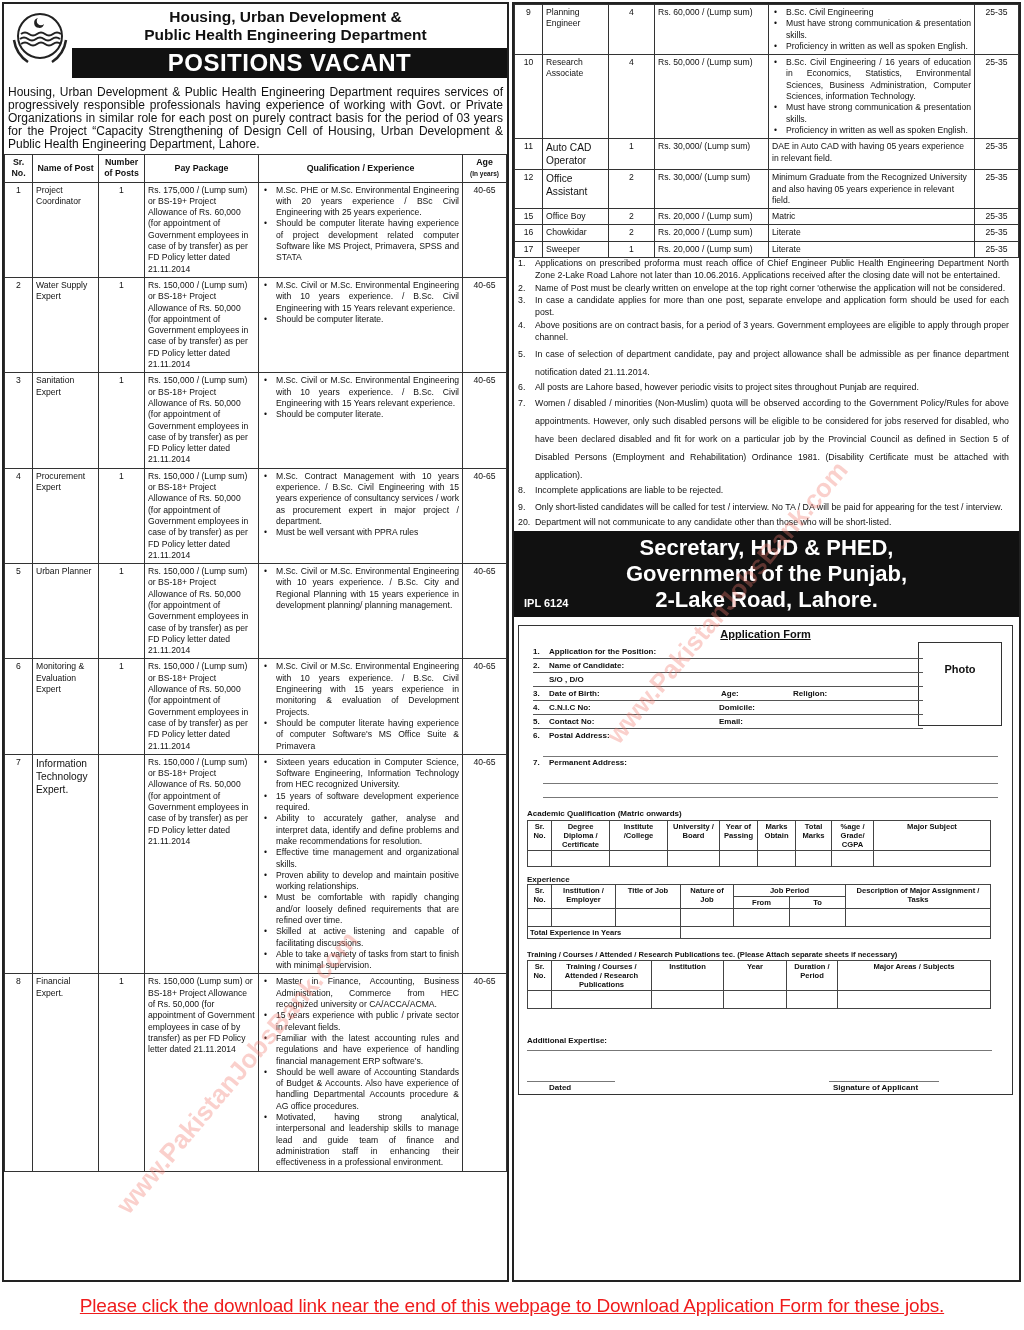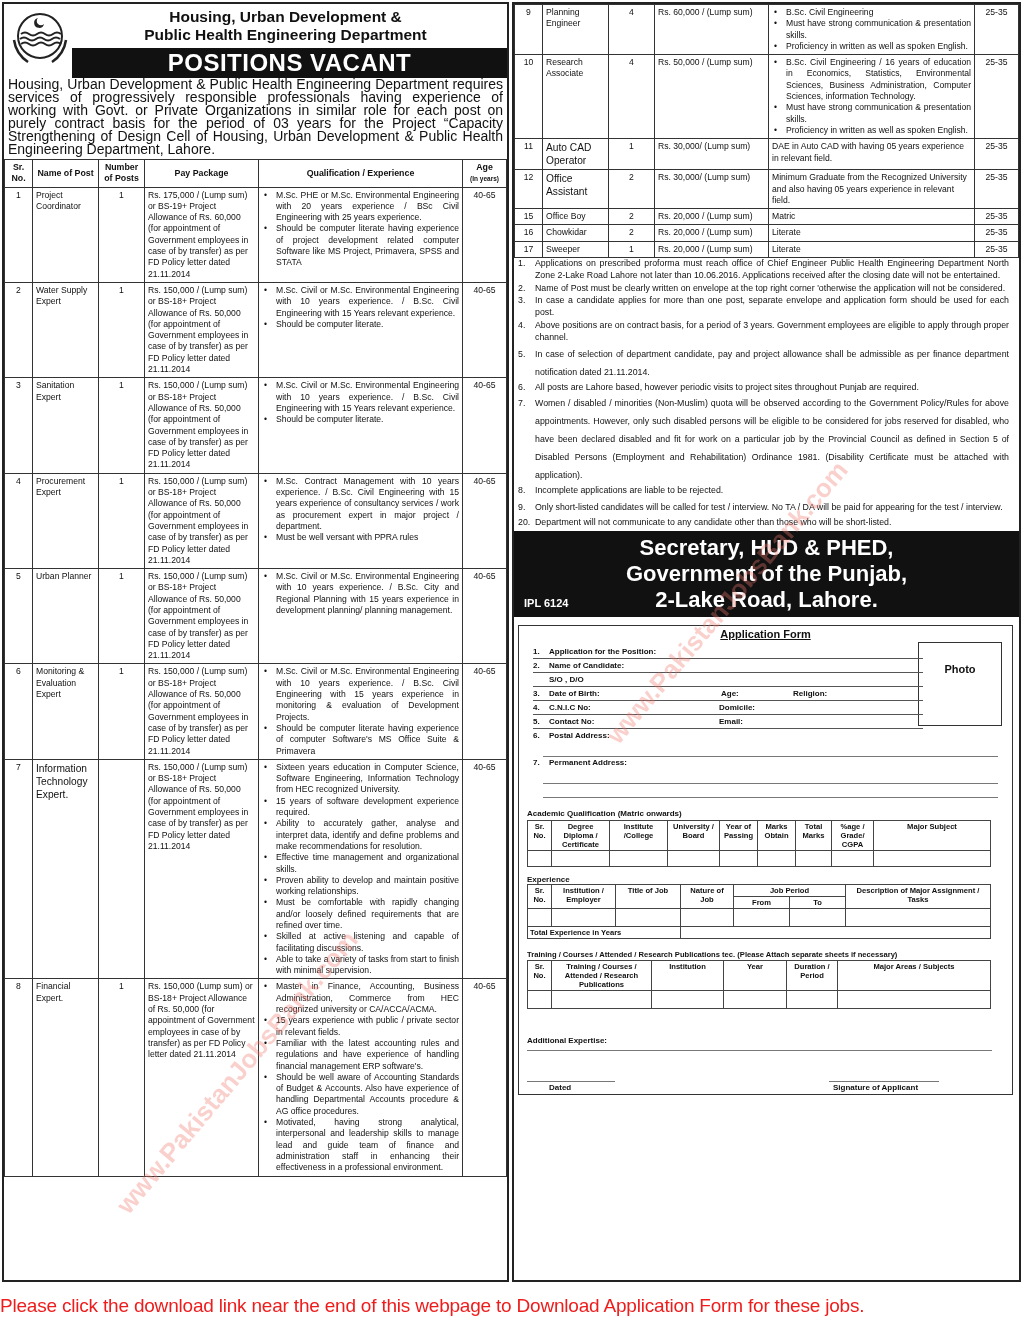--- a/index.html
+++ b/index.html
@@ -7,21 +7,21 @@
   body { font-family: "Liberation Sans", sans-serif; color: #111; position: relative; }
 
   .col-left { position: absolute; left: 2px; top: 2px; width: 507px; height: 1280px; border: 2px solid #222; }
   .col-right { position: absolute; left: 512px; top: 2px; width: 509px; height: 1280px; border: 2px solid #222; }
 
   
   .hdr { position: relative; height: 74px; }
   .logo { position: absolute; left: 4px; top: 2px; width: 64px; height: 64px; }
   .dept-title { position: absolute; left: 72px; right: 12px; top: 4px; text-align: center; font-weight: bold; font-size: 15.5px; line-height: 18px; }
   .banner { position: absolute; left: 68px; right: 0; top: 44px; height: 30px; background: #111; color: #fff; font-weight: bold; font-size: 24px; text-align: center; line-height: 30px; letter-spacing: 0.5px; }
-  .intro { font-size: 14px; line-height: 13px; padding: 0 4px; text-align: justify; }
+  .intro { font-size: 12px; line-height: 13px; padding: 0 4px; text-align: justify; margin-top: 8px; }
 
   table.jobs { border-collapse: collapse; width: 100%; font-size: 8.6px; line-height: 11.3px; }
   table.jobs td, table.jobs th { border: 1px solid #333; vertical-align: top; padding: 2px 3px; }
   table.jobs th { font-weight: bold; text-align: center; vertical-align: middle; font-size: 8.8px; }
   .c-sr { width: 28px; text-align: center; }
   .c-name { width: 66px; }
   .c-num { width: 46px; text-align: center; }
   .c-pay { width: 114px; }
   .c-age { width: 44px; text-align: center; }
   .qual ul { list-style: none; }
@@ -41,21 +41,21 @@
   .form { border: 1px solid #333; margin: 8px 6px 0 4px; height: 470px; position: relative; font-size: 8px; font-weight: bold; }
   .form-title { text-align: center; font-size: 11px; text-decoration: underline; margin-top: 2px; }
   .frow { position: absolute; left: 14px; border-bottom: 1px solid #555; height: 13px; line-height: 12px; }
   .frow .n { display: inline-block; width: 16px; }
   .photo { position: absolute; right: 10px; top: 16px; width: 84px; height: 84px; border: 1px solid #333; text-align: center; font-size: 11px; padding-top: 20px; }
   .line { position: absolute; left: 24px; right: 14px; border-bottom: 1px solid #777; }
   .ftbl { position: absolute; left: 8px; border-collapse: collapse; font-size: 7.6px; line-height: 9px; }
   .ftbl td { border: 1px solid #444; text-align: center; vertical-align: top; padding: 1px 2px; }
   .fsec { position: absolute; left: 8px; font-size: 8px; }
 
-  .footer-note { position: absolute; left: 0; top: 1295px; width: 1024px; text-align: left; color: #ef1c1c; font-size: 19px; letter-spacing: -0.2px; }
+  .footer-note { position: absolute; left: 0; top: 1295px; width: 1024px; text-align: center; color: #ef1c1c; font-size: 19px; letter-spacing: -0.2px; text-decoration: underline; }
   .watermark { position: absolute; color: rgba(240,120,110,0.35); font-weight: bold; font-size: 26px; transform: rotate(-50deg); transform-origin: left top; white-space: nowrap; pointer-events: none; }
 </style>
 </head>
 <body>
 
 <div class="col-left">
   <div class="hdr">
     <svg class="logo" viewBox="0 0 64 64">
       <circle cx="32" cy="30" r="22" fill="none" stroke="#222" stroke-width="2"></circle>
       <path d="M30 12 a5 5 0 1 0 6 6 a4 4 0 1 1 -6 -6z" fill="#222"></path>

